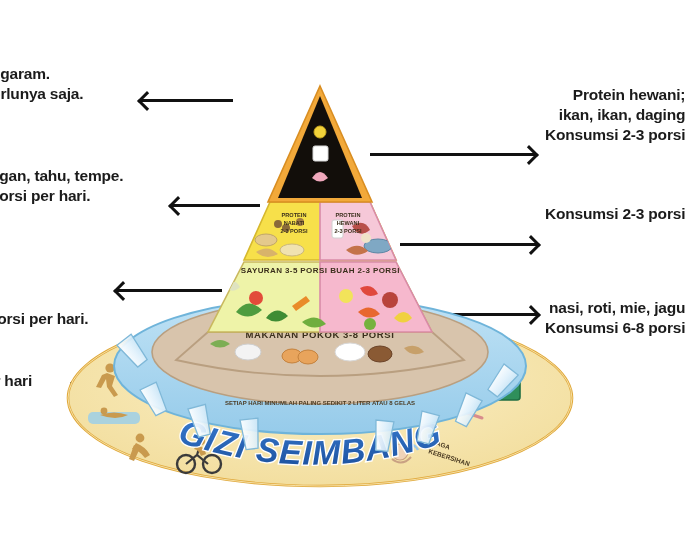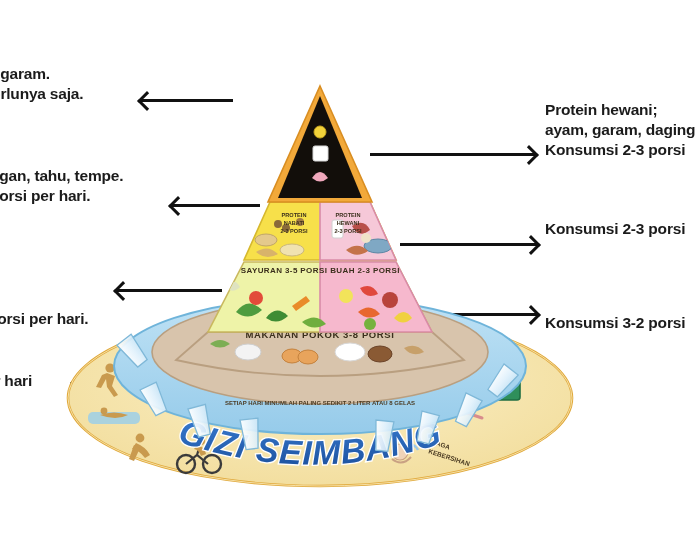--- a/index.html
+++ b/index.html
@@ -8,21 +8,21 @@
     background:#ffffff;
     font-family:"Liberation Sans",sans-serif;
     overflow:hidden;position:relative;
   }
   #stage{position:absolute;inset:0;}
 
   
   .callout{position:absolute;font-weight:bold;color:#1b1b1b;
            font-size:15.5px;line-height:1.28;letter-spacing:-.2px;white-space:nowrap;}
   .callout.left{text-align:left;}
-  .callout.right{text-align:left;margin-top:15px;}
+  .callout.right{text-align:right;}
 
   
   .arrow{position:absolute;height:3px;background:#111;}
   .arrow::after{content:"";position:absolute;width:11px;height:11px;
       border-top:3px solid #111;border-right:3px solid #111;top:-5px;}
   .arrow.to-left::after{left:-1px;transform:rotate(-135deg);}
   .arrow.to-right::after{right:-1px;transform:rotate(45deg);}
 
   
   #pyr{position:absolute;left:60px;top:60px;width:520px;height:430px;}
@@ -50,30 +50,31 @@
   <div class="callout left" style="left:-12px;top:309px;">
     <div> porsi per hari.</div>
   </div>
 
   <div class="callout left" style="left:-14px;top:371px;">
     <div>er hari</div>
   </div>
 
   <div class="callout right" style="left:545px;top:85px;">
     <div>Protein hewani;</div>
-    <div>ayam, garam, daging</div>
+    <div>ikan, ikan, daging</div>
     <div>Konsumsi 2-3 porsi</div>
   </div>
 
   <div class="callout right" style="left:545px;top:204px;">
     <div>Konsumsi 2-3 porsi</div>
   </div>
 
   <div class="callout right" style="left:545px;top:298px;">
-    <div>Konsumsi 3-2 porsi</div>
+    <div>nasi, roti, mie, jagu</div>
+    <div>Konsumsi 6-8 porsi</div>
   </div>
 
   <div class="arrow to-left" style="left:141px;top:99px;width:92px;"></div>
   <div class="arrow to-left" style="left:172px;top:204px;width:88px;"></div>
   <div class="arrow to-left" style="left:117px;top:289px;width:105px;"></div>
   <div class="arrow to-left" style="left:74px;top:381px;width:115px;"></div>
   <div class="arrow to-right" style="left:370px;top:153px;width:165px;"></div>
   <div class="arrow to-right" style="left:400px;top:243px;width:137px;"></div>
   <div class="arrow to-right" style="left:437px;top:313px;width:100px;"></div>
 

